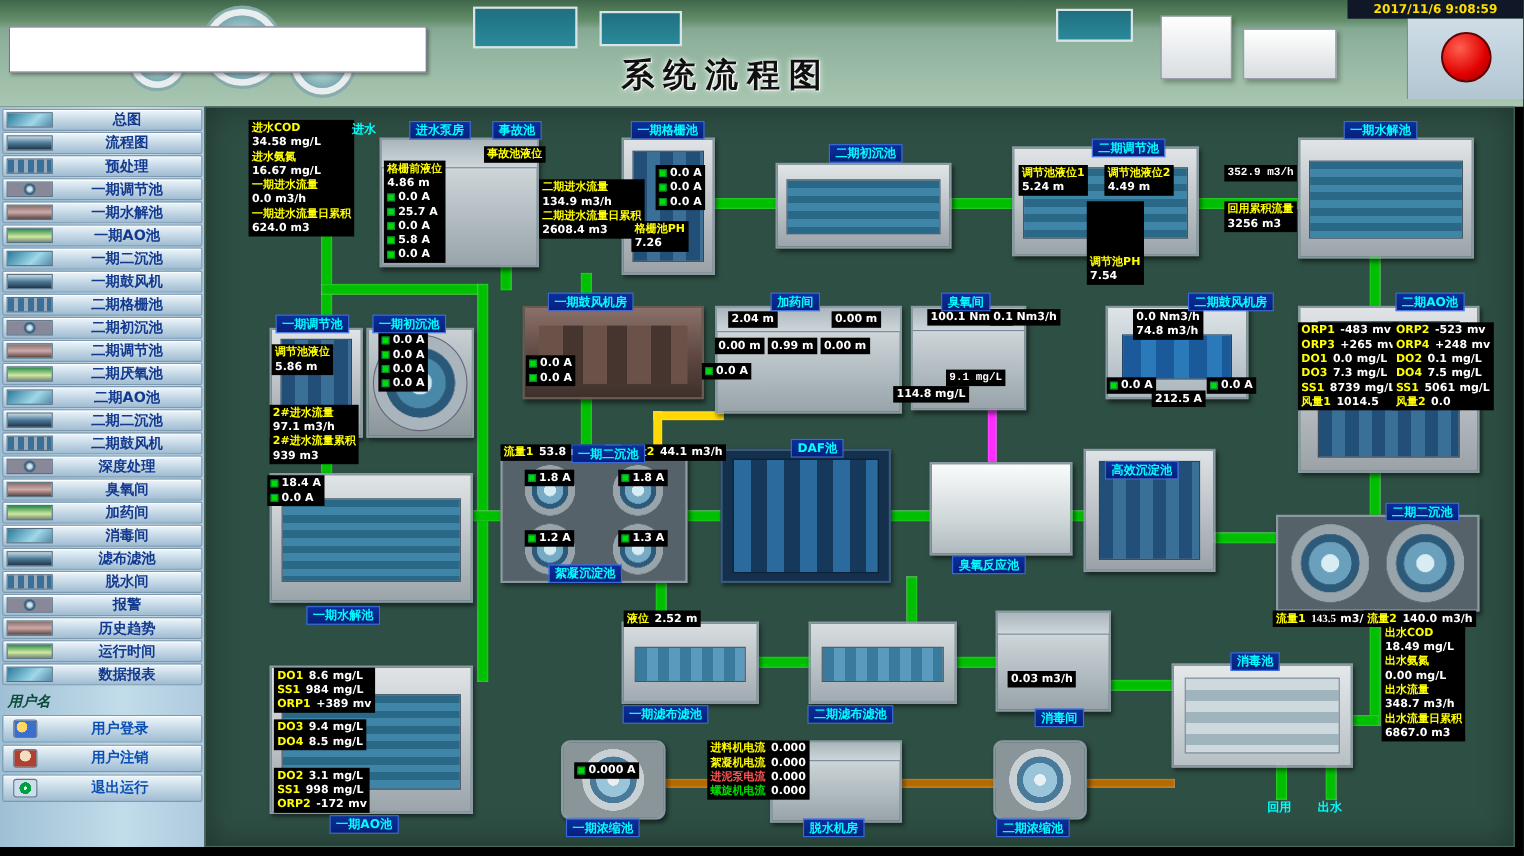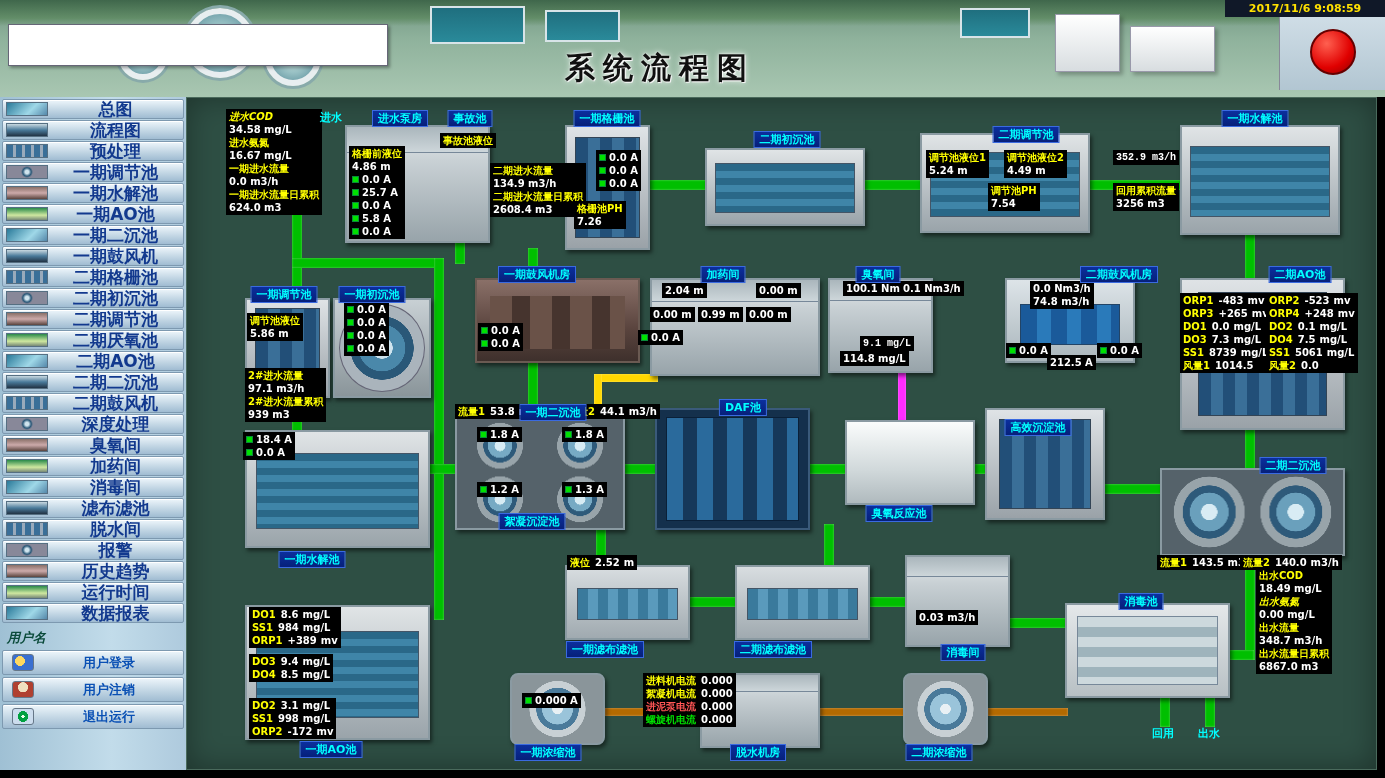--- a/index.html
+++ b/index.html
@@ -40,21 +40,21 @@
   .nav-item{height:20px;display:flex;align-items:center;padding:0 3px;cursor:pointer;
     background:linear-gradient(180deg,#eef6fb,#c2d6e4 55%,#a0bcd2);
     border:1px solid #7d99b0;border-radius:2px;box-shadow:inset 0 1px 0 #fff;}
   .nav-icon{width:42px;height:14px;margin-right:3px;border:1px solid #566f82;flex:none;}
   .ico0{background:linear-gradient(135deg,#2a7a9a,#9fd8e8 60%,#58a);}
   .ico1{background:linear-gradient(180deg,#c8d8e0,#4a7a9a 50%,#234);}
   .ico2{background:repeating-linear-gradient(90deg,#3a6f98 0 6px,#9ab 6px 9px);}
   .ico3{background:radial-gradient(circle closest-side,#cfe4ee 30%,#2a5878 70%,#889);}
   .ico4{background:linear-gradient(180deg,#8a7068,#caa 50%,#5a443e);}
   .ico5{background:linear-gradient(180deg,#2a8a4a,#cfe8a0 60%,#787);}
-  .nav-label{flex:1;text-align:center;font-size:17px;font-weight:bold;color:#12398e;line-height:1;}
+  .nav-label{flex:1;text-align:center;font-size:13px;font-weight:bold;color:#12398e;line-height:1;}
   .user-label{margin:6px 5px 3px;font-size:13px;font-weight:bold;color:#0a4a3a;font-style:italic;}
   .user-btns{display:flex;flex-direction:column;gap:2px;}
   .user-btn{height:25px;}
   .user-btn .nav-label{font-size:13px;color:#0a50b4;}
   .btn-icon{width:22px;height:17px;margin:0 4px 0 6px;border-radius:3px;flex:none;border:1px solid #678;}
   .bic0{background:radial-gradient(circle at 35% 40%,#ffd860 30%,#3a6fd0 32%);}
   .bic1{background:radial-gradient(circle at 50% 35%,#f0e0c0 35%,#b04030 37%);}
   .bic2{background:radial-gradient(circle closest-side,#eaffea 20%,#00a040 22% 70%,#cde 72%);}
   .company{margin-top:auto;margin-bottom:1px;background:#fff;border:2px solid #5a9ab8;color:#0898a8;
     font-size:12px;font-weight:bold;text-align:center;padding:3px 1px;}
@@ -312,21 +312,21 @@
     <div class="station k-filter" style="left: 565px; top: 565px; width: 125px; height: 75px;"></div>
     <div class="station k-filter" style="left: 735px; top: 565px; width: 135px; height: 75px;"></div>
     <div class="station k-room" style="left: 905px; top: 555px; width: 105px; height: 92px;"></div>
     <div class="station k-basin" style="left: 1065px; top: 603px; width: 165px; height: 95px;"></div>
     <div class="station k-tank-h" style="left: 245px; top: 605px; width: 185px; height: 135px;"></div>
     <div class="station k-round-top" style="left: 510px; top: 673px; width: 95px; height: 72px;"></div>
     <div class="station k-room" style="left: 700px; top: 673px; width: 120px; height: 75px;"></div>
     <div class="station k-round-top" style="left: 903px; top: 673px; width: 85px; height: 72px;"></div>
     <div class="panel" style="left: 226px; top: 109px;">
       <div class="prow">
-        <div class="pt" style="color: rgb(255, 255, 0); font-style: italic;">进水COD</div>
+        <div class="pt" style="color: rgb(255, 255, 0);">进水COD</div>
       </div>
       <div class="prow">
         <div class="pt" style="color: rgb(255, 255, 255);">34.58  mg/L</div>
       </div>
       <div class="prow">
         <div class="pt" style="color: rgb(255, 255, 0);">进水氨氮</div>
       </div>
       <div class="prow">
         <div class="pt" style="color: rgb(255, 255, 255);">16.67  mg/L</div>
       </div>
@@ -423,21 +423,21 @@
     <div class="panel" style="left: 1004px; top: 150px;">
       <div class="prow">
         <div class="pt" style="color: rgb(255, 255, 0);">调节池液位2</div>
       </div>
       <div class="prow">
         <div class="pt" style="color: rgb(255, 255, 255);">4.49  m</div>
       </div>
     </div>
     <div class="panel" style="left: 988px; top: 183px;">
       <div class="prow">
-        <div class="pt" style="color: rgb(255, 255, 0);">调节池PH</div>
+        <div class="pt" style="color: rgb(255, 255, 0); margin-top: 48px;">调节池PH</div>
       </div>
       <div class="prow">
         <div class="pt" style="color: rgb(255, 255, 255);">7.54</div>
       </div>
     </div>
     <div class="panel" style="left: 1113px; top: 150px; font-family: Liberation Mono, monospace;">
       <div class="prow">
         <div class="pt" style="color: rgb(255, 255, 255);">352.9  m3/h</div>
       </div>
     </div>
@@ -538,21 +538,21 @@
     <div class="panel" style="left: 900px; top: 281px;">
       <div class="prow">
         <div class="pt" style="color: rgb(255, 255, 255);">0.1 Nm3/h</div>
       </div>
     </div>
     <div class="panel" style="left: 860px; top: 336px; font-family: Liberation Mono, monospace;">
       <div class="prow">
         <div class="pt" style="color: rgb(255, 255, 255);">9.1  mg/L</div>
       </div>
     </div>
-    <div class="panel" style="left: 840px; top: 351px; text-align: right;">
+    <div class="panel" style="left: 812px; top: 351px; text-align: right;">
       <div class="prow">
         <div class="pt" style="color: rgb(255, 255, 255);">114.8  mg/L</div>
       </div>
     </div>
     <div class="panel" style="left: 1030px; top: 281px;">
       <div class="prow">
         <div class="pt" style="color: rgb(255, 255, 255);">0.0  Nm3/h</div>
       </div>
       <div class="prow">
         <div class="pt" style="color: rgb(255, 255, 255);">74.8  m3/h</div>
@@ -681,40 +681,40 @@
         <div class="pt" style="color: rgb(255, 255, 255);">18.4 A</div>
       </div>
       <div class="prow">
         <div class="sq"></div>
         <div class="pt" style="color: rgb(255, 255, 255);">0.0 A</div>
       </div>
     </div>
     <div class="panel" style="left: 1157px; top: 555px;">
       <div class="prow">
         <div class="pk" style="color: rgb(255, 255, 0);">流量1</div>
-        <div class="pv" style="color: rgb(255, 255, 255);">143.5</div>
+        <div class="pv" style="color: rgb(255, 255, 255); font-family: Liberation Serif, serif;">143.5</div>
         <div class="pu" style="color: rgb(255, 255, 255);">m3/h</div>
       </div>
     </div>
     <div class="panel" style="left: 1240px; top: 555px;">
       <div class="prow">
         <div class="pk" style="color: rgb(255, 255, 0);">流量2</div>
         <div class="pv" style="color: rgb(255, 255, 255);">140.0</div>
         <div class="pu" style="color: rgb(255, 255, 255);">m3/h</div>
       </div>
     </div>
     <div class="panel" style="left: 1256px; top: 568px;">
       <div class="prow">
         <div class="pt" style="color: rgb(255, 255, 0);">出水COD</div>
       </div>
       <div class="prow">
         <div class="pt" style="color: rgb(255, 255, 255);">18.49  mg/L</div>
       </div>
       <div class="prow">
-        <div class="pt" style="color: rgb(255, 255, 0); font-style: italic;">出水氨氮</div>
+        <div class="pt" style="color: rgb(255, 255, 0);">出水氨氮</div>
       </div>
       <div class="prow">
         <div class="pt" style="color: rgb(255, 255, 255);">0.00  mg/L</div>
       </div>
       <div class="prow">
         <div class="pt" style="color: rgb(255, 255, 0);">出水流量</div>
       </div>
       <div class="prow">
         <div class="pt" style="color: rgb(255, 255, 255);">348.7  m3/h</div>
       </div>

